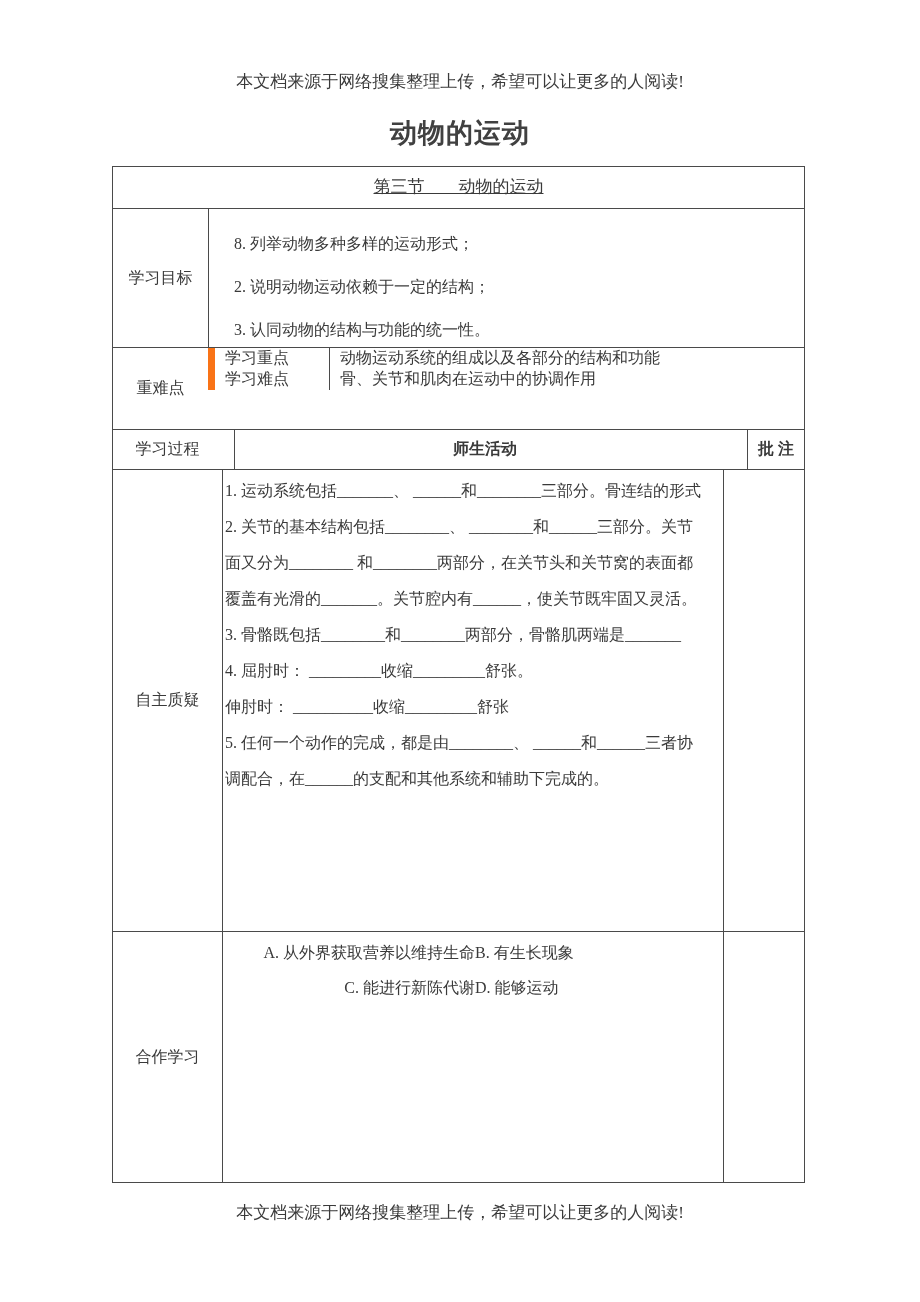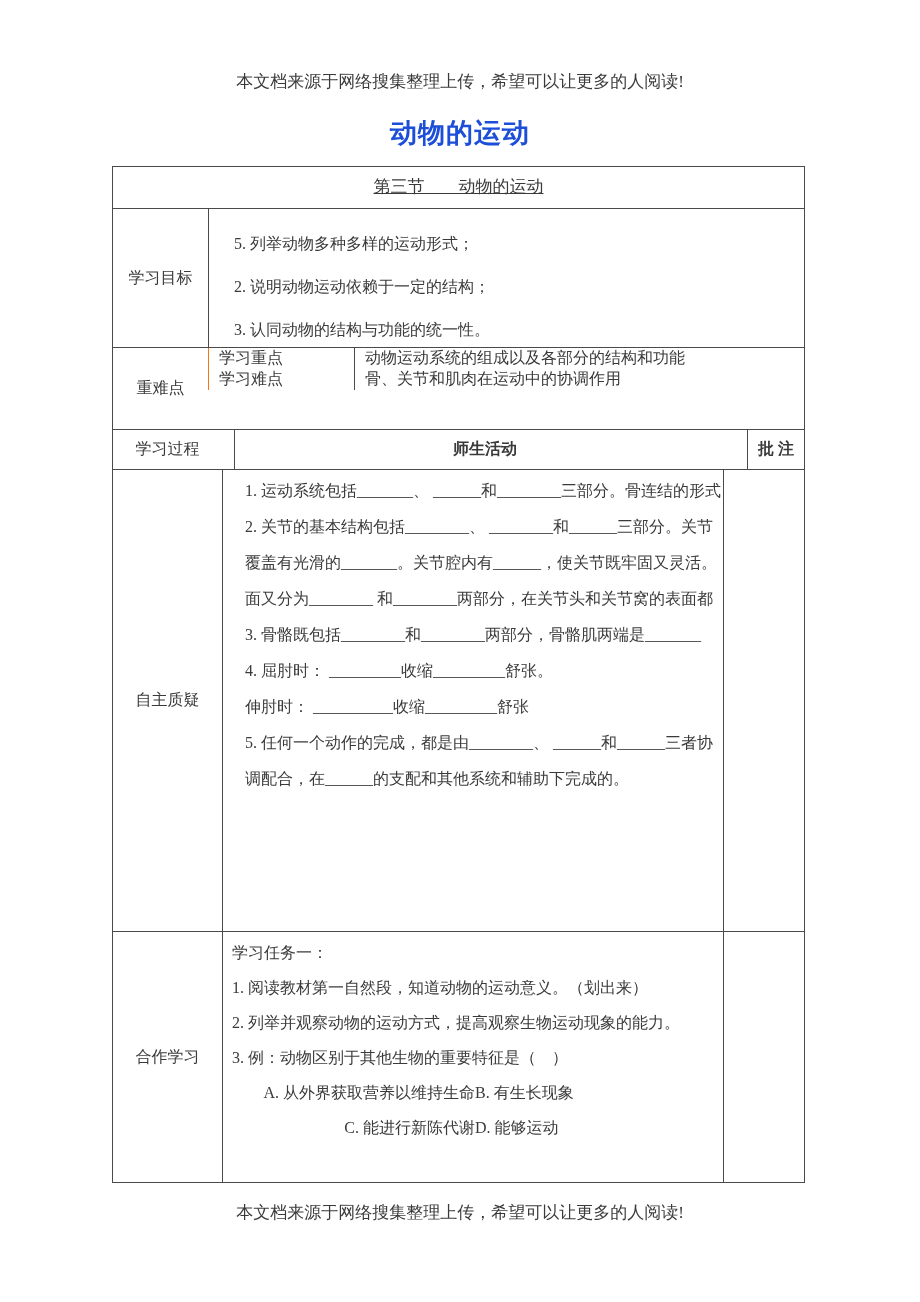--- a/index.html
+++ b/index.html
@@ -6,21 +6,21 @@
   body{
     width:920px;height:1302px;position:relative;background:#ffffff;
     font-family:"Liberation Serif","DejaVu Serif",serif;
     color:#3a3a3a;overflow:hidden;
   }
   .note{position:absolute;left:0;width:920px;text-align:center;font-size:17px;line-height:20px;}
   .note-top{top:72px;}
   .note-bottom{top:1203px;}
   .doc-title{
     position:absolute;top:118px;left:0;width:920px;text-align:center;
-    font-size:27px;line-height:30px;font-weight:bold;color:#1d4ed8;letter-spacing:1px;
+    font-size:27px;line-height:30px;font-weight:bold;color:#404040;letter-spacing:1px;
   }
   .tbl{
     position:absolute;left:112px;top:166px;width:693px;height:1017px;
     box-sizing:border-box;border:1px solid #4a4a4a;
     display:flex;flex-direction:column;font-size:16px;
   }
   .tr{display:flex;box-sizing:border-box;border-top:1px solid #4a4a4a;flex-shrink:0;}
   .tr:first-child{border-top:none;text-decoration:underline;}
   .td{box-sizing:border-box;border-left:1px solid #4a4a4a;}
   .td:first-child{border-left:none;}
@@ -33,24 +33,24 @@
   .r6{height:251px;}
   .label-cell{display:flex;align-items:center;justify-content:center;text-align:center;}
   .w95{width:95px;flex-shrink:0;}
   .w109{width:109px;flex-shrink:0;}
   .w501{width:501px;flex-shrink:0;}
   .grow{flex:1;}
   .obj-content{padding:13px 10px 0 25px;}
   .obj-content div{line-height:43px;}
   .subcol{flex:1;display:flex;flex-direction:column;}
   .subrow{display:flex;box-sizing:border-box;}
-  .sublabel{width:121px;flex-shrink:0;box-sizing:border-box;border-left:1px solid #f97316;display:flex;align-items:center;padding-left:10px;}
-  .subcontent{flex:1;box-sizing:border-box;border-left:1px solid #4a4a4a;display:flex;align-items:center;padding-left:10px;margin-left:25px;}
+  .sublabel{width:121px;flex-shrink:0;box-sizing:border-box;border-left:7px solid #f97316;display:flex;align-items:center;padding-left:10px;}
+  .subcontent{flex:1;box-sizing:border-box;border-left:1px solid #4a4a4a;display:flex;align-items:center;padding-left:10px;}
   .center-cell{display:flex;align-items:center;justify-content:center;font-weight:bold;}
-  .selfq-content{padding:3px 8px 0 22px;}
+  .selfq-content{padding:3px 8px 0 2px;}
   .selfq-content div{line-height:36px;white-space:nowrap;}
   .coop-content{padding:3px 8px 0 9px;}
   .coop-content div{line-height:35px;white-space:nowrap;}
   .opt-left{display:inline-block;width:243px;text-align:right;}
 </style>
 </head>
 <body>
 
 <div class="note note-top">本文档来源于网络搜集整理上传，希望可以让更多的人阅读!</div>
 
@@ -59,21 +59,21 @@
 <div class="tbl">
 
   <div class="tr r1">
     <div class="td">第三节　　动物的运动</div>
   </div>
 
   <div class="tr r2">
     <div class="td w95 label-cell">学习目标</div>
     <div class="td grow obj-content">
 
-    <div>5. 列举动物多种多样的运动形式；</div>
+    <div>8. 列举动物多种多样的运动形式；</div>
         <div>2. 说明动物运动依赖于一定的结构；</div>
         <div>3. 认同动物的结构与功能的统一性。</div>
       </div>
   </div>
 
   <div class="tr r3">
     <div class="td w95 label-cell">重难点</div>
     <div class="td subcol" style="border-left:none;">
 
         <div class="subrow">
@@ -93,41 +93,34 @@
     <div class="td w501 center-cell">师生活动</div>
     <div class="td grow center-cell">批 注</div>
   </div>
 
   <div class="tr r5">
     <div class="td w109 label-cell">自主质疑</div>
     <div class="td w501 selfq-content">
 
     <div>1. 运动系统包括_______、 ______和________三部分。骨连结的形式</div>
         <div>2. 关节的基本结构包括________、 ________和______三部分。关节</div>
+        <div>面又分为________ 和________两部分，在关节头和关节窝的表面都</div>
         <div>覆盖有光滑的_______。关节腔内有______，使关节既牢固又灵活。</div>
-        <div>面又分为________ 和________两部分，在关节头和关节窝的表面都</div>
         <div>3. 骨骼既包括________和________两部分，骨骼肌两端是_______</div>
         <div>4. 屈肘时： _________收缩_________舒张。</div>
         <div>伸肘时： __________收缩_________舒张</div>
         <div>5. 任何一个动作的完成，都是由________、 ______和______三者协</div>
         <div>调配合，在______的支配和其他系统和辅助下完成的。</div>
       </div>
     <div class="td grow"></div>
   </div>
 
   <div class="tr r6">
     <div class="td w109 label-cell">合作学习</div>
     <div class="td w501 coop-content">
-      <div>
-
-      <div>学习任务一：</div>
-          <div>1. 阅读教材第一自然段，知道动物的运动意义。（划出来）</div>
-          <div>2. 列举并观察动物的运动方式，提高观察生物运动现象的能力。</div>
-          <div>3. 例：动物区别于其他生物的重要特征是（　）</div>
-        </div>
       <div>
 
           <div>
             <span class="opt-left">A. 从外界获取营养以维持生命</span><span>B. 有生长现象</span>
           </div>
 
           <div>
             <span class="opt-left">C. 能进行新陈代谢</span><span>D. 能够运动</span>
           </div>
         </div>

